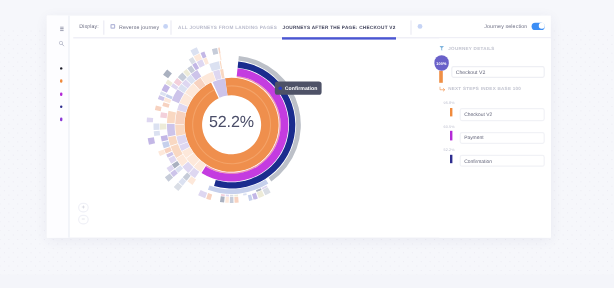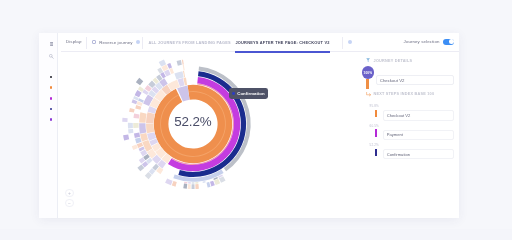--- a/index.html
+++ b/index.html
@@ -18,21 +18,21 @@
       radial-gradient(#ecebf3 0.55px, transparent 0.6px),
       radial-gradient(#ecebf3 0.55px, transparent 0.6px);
     background-size: 7.4px 7.4px, 7.4px 7.4px;
     background-position: 0 0, 3.7px 3.7px;
   }
   #topband{
     position:absolute; left:0; top:0; width:512px; height:23px;
     background:#f6f7fb;
   }
   #card{
-    position:absolute; left:38.6px; top:33px; width:420.4px; height:185px;
+    position:absolute; left:38.6px; top:13px; width:420.4px; height:185px;
     background:#ffffff;
     box-shadow: 0 2px 10px rgba(60,60,110,0.07);
   }
   
   #rail{
     position:absolute; left:0; top:0; width:19.6px; height:185px;
     background:#fdfdff;
     border-right:1px solid #eceef5;
   }
   #rail .icn{ position:absolute; left:9.0px; width:8px; height:8px;

